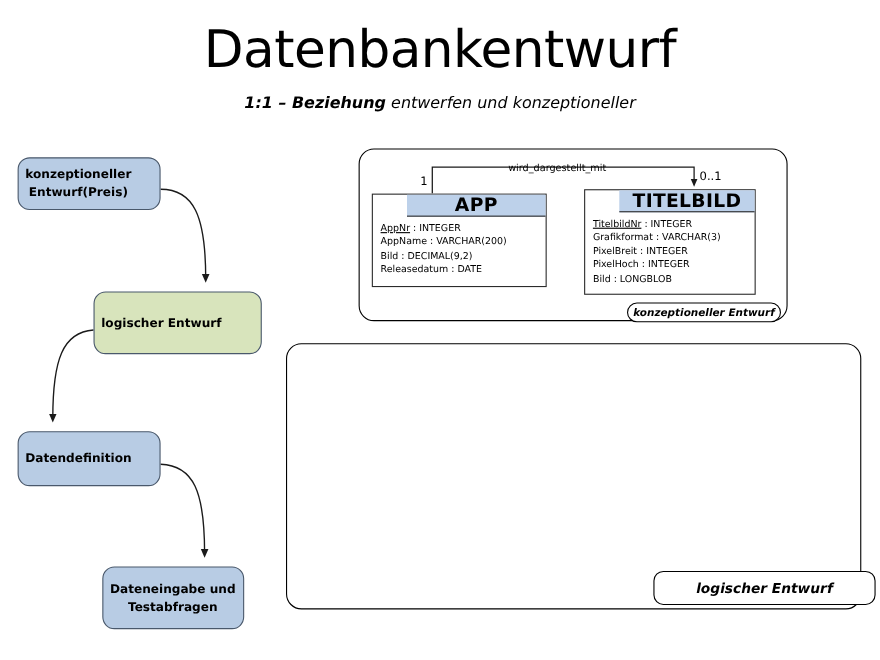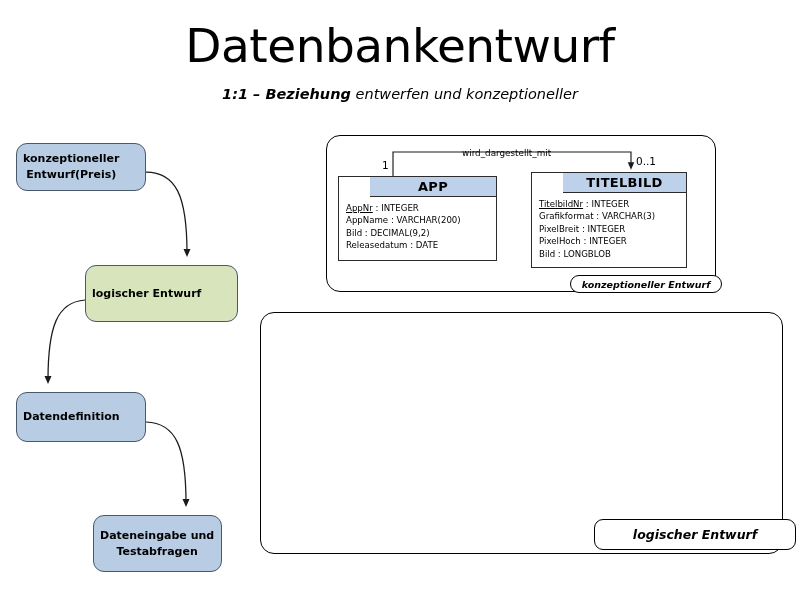--- a/index.html
+++ b/index.html
@@ -118,21 +118,21 @@
     background: #ffffff;
   }
   .entity-header {
     box-sizing: border-box;
     background: #bdd1ea;
     border-bottom: 1px solid #2b2b2b;
     height: 20px;
     display: flex;
     align-items: center;
     justify-content: center;
-    font-size: 13px;
+    font-size: 17px;
     font-weight: bold;
     letter-spacing: 0.3px;
     color: #000000;
     margin-left: 31px;
   }
   .entity-body {
     box-sizing: border-box;
     padding: 5px 7px 6px 7px;
   }
   .attr {
@@ -230,18 +230,18 @@
     <div class="entity-header">TITELBILD</div>
     <div class="entity-body">
       <div class="attr pk"><span class="attr-name">TitelbildNr</span><span> : </span><span class="attr-type">INTEGER</span></div>
       <div class="attr"><span class="attr-name">Grafikformat</span><span> : </span><span class="attr-type">VARCHAR(3)</span></div>
       <div class="attr"><span class="attr-name">PixelBreit</span><span> : </span><span class="attr-type">INTEGER</span></div>
       <div class="attr"><span class="attr-name">PixelHoch</span><span> : </span><span class="attr-type">INTEGER</span></div>
       <div class="attr"><span class="attr-name">Bild</span><span> : </span><span class="attr-type">LONGBLOB</span></div>
     </div>
   </div>
 
-  <div class="panel-tab" style="left:570px; top:275px; width:152px; height:18px; font-size:9.5px;">konzeptioneller Entwurf</div>
+  <div class="panel-tab" style="left:570px; top:275px; width:140px; height:18px; font-size:9.5px;">konzeptioneller Entwurf</div>
 
   <div class="panel" style="left:260px; top:312px; width:523px; height:242px;"></div>
   <div class="panel-tab" style="left:594px; top:519px; width:202px; height:31px; font-size:12.5px;">logischer Entwurf</div>
 
 </div>
 
 </body></html>

